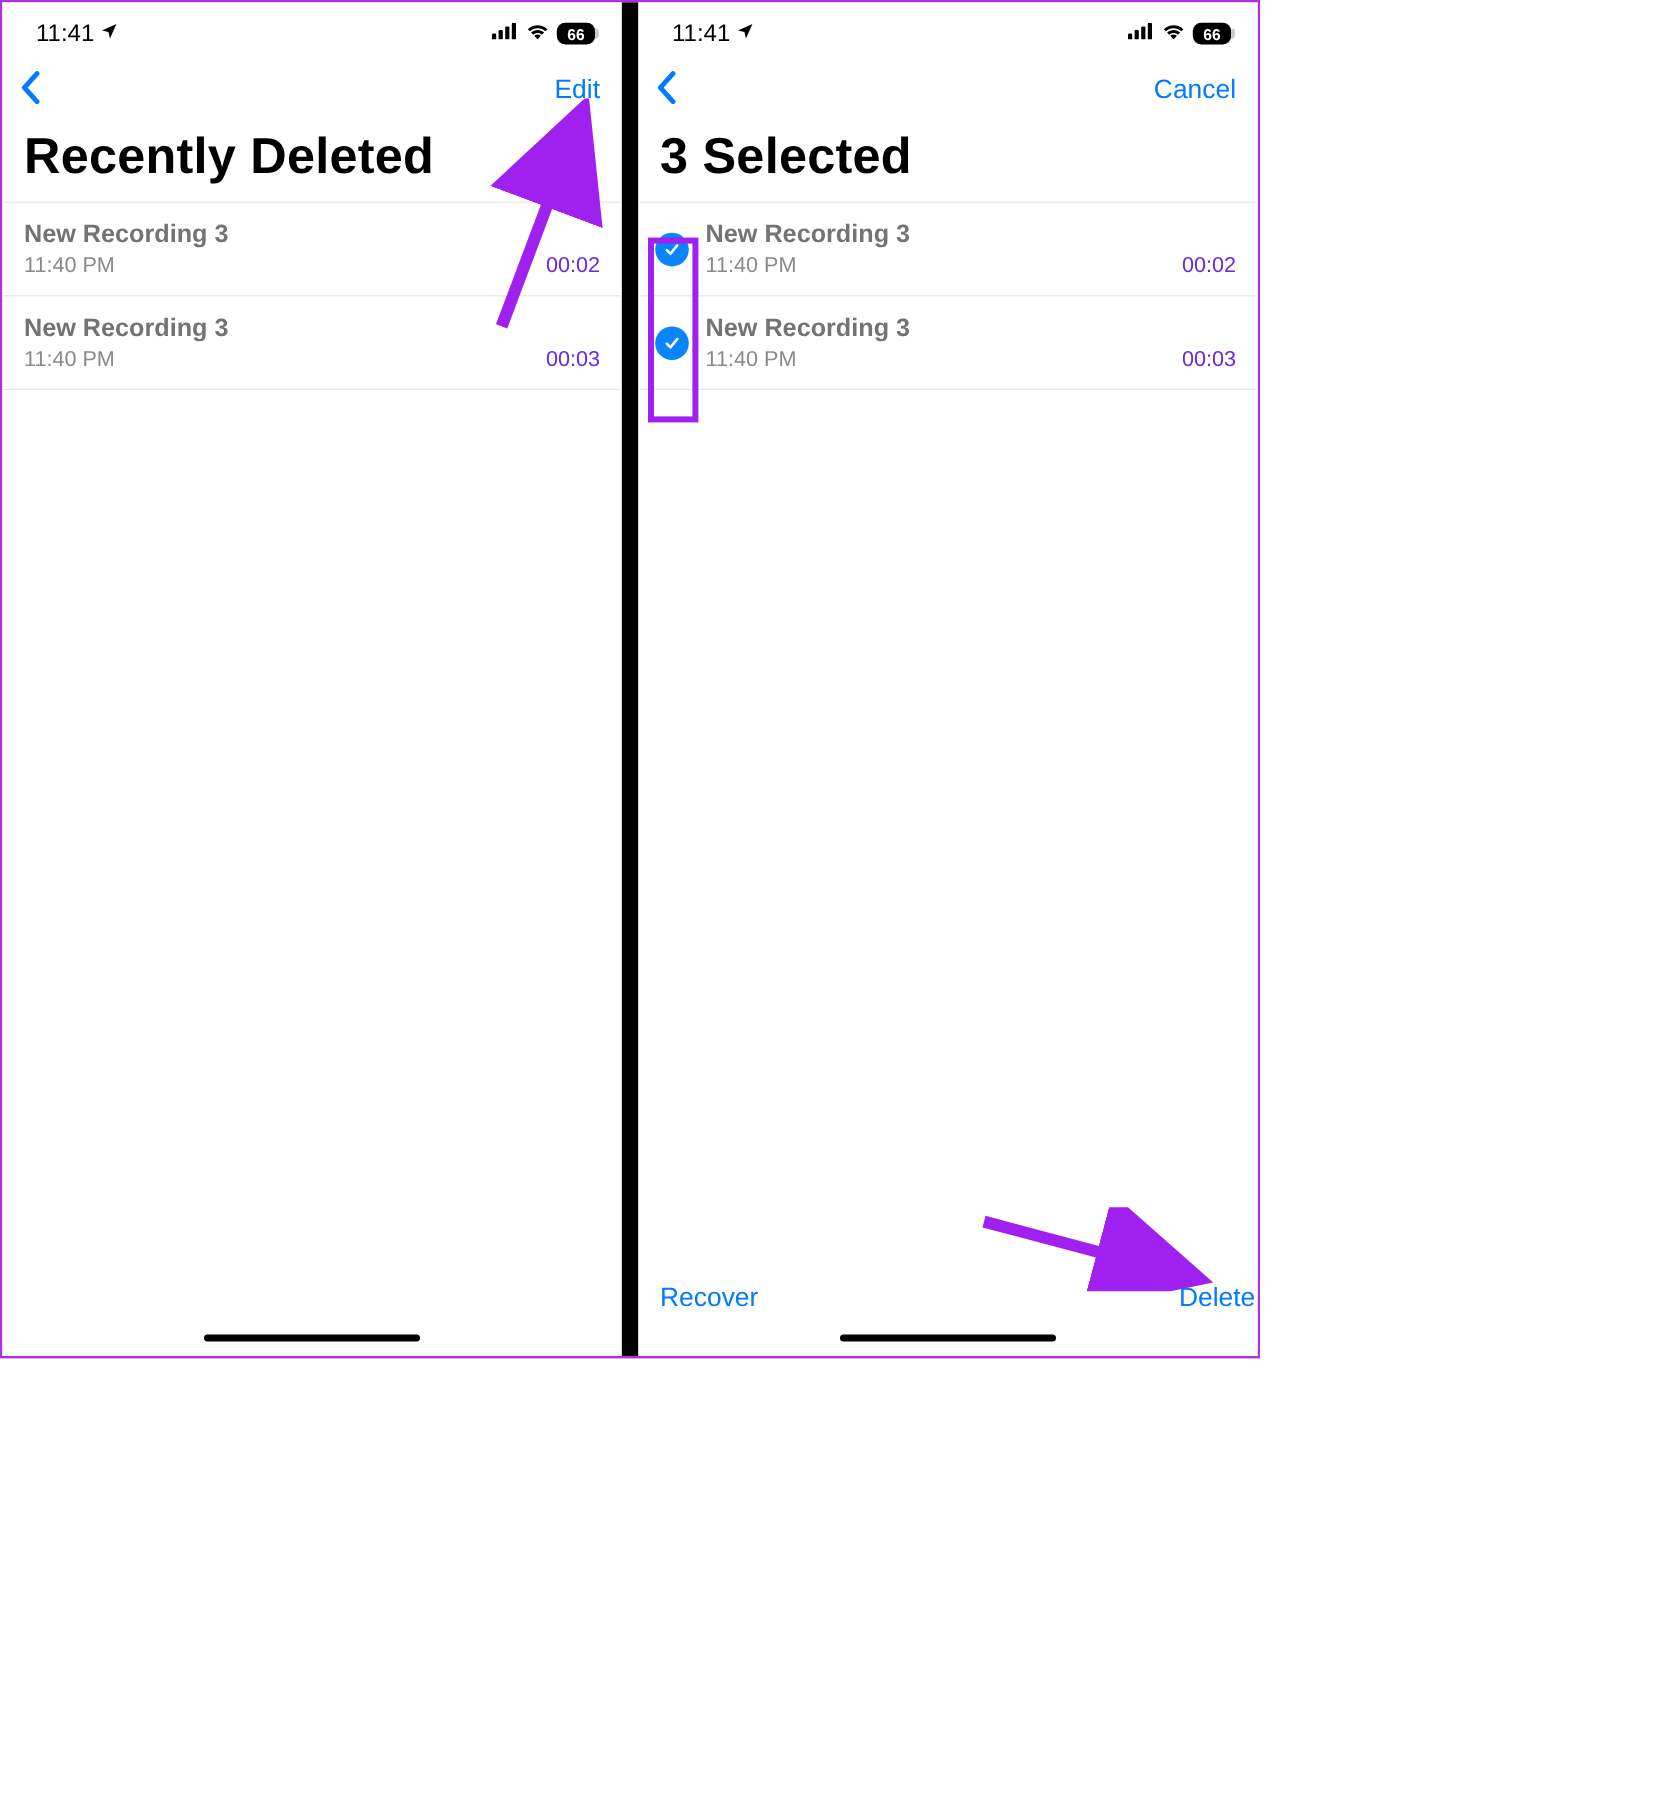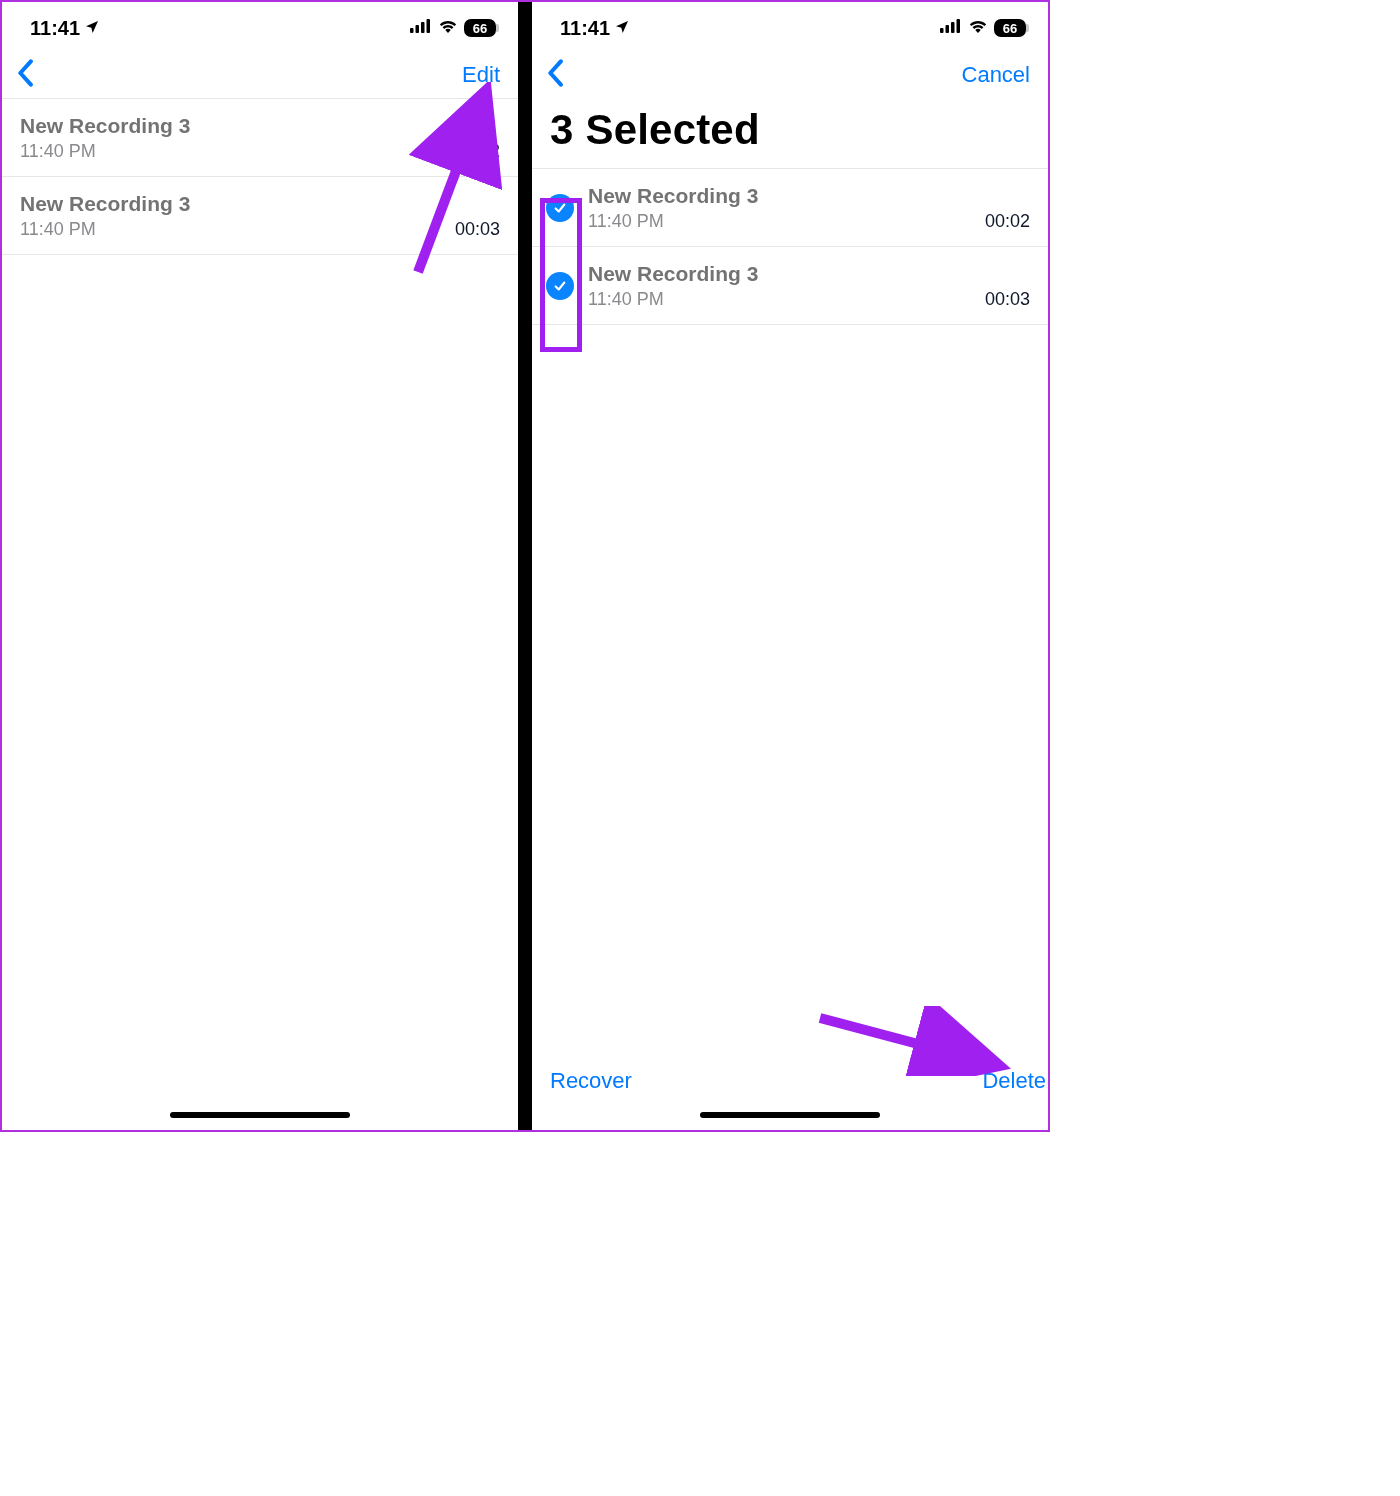--- a/index.html
+++ b/index.html
@@ -34,21 +34,21 @@
     display: flex;
     justify-content: space-between;
     align-items: center;
     padding: 10px 22px 4px 28px;
     height: 46px;
   }
   .status-left {
     display: flex;
     align-items: center;
     gap: 4px;
-    font-weight: 700;
+    font-weight: 400;
     font-size: 20px;
   }
   .status-right {
     display: flex;
     align-items: center;
     gap: 6px;
   }
   .battery {
     display: inline-flex;
     align-items: center;
@@ -139,21 +139,21 @@
     justify-content: space-between;
     align-items: baseline;
   }
   .row-time {
     font-size: 18px;
     color: #8a8a8e;
     text-align: right;
   }
   .row-dur {
     font-size: 18px;
-    color: #0f172a;
+    color: #6d28d9;
     margin-left: 27px;
   }
   
   .toolbar {
     display: flex;
     justify-content: space-between;
     align-items: center;
     padding: 10px 2px 6px 18px;
     height: 54px;
   }
@@ -226,20 +226,21 @@
 
     <div class="nav-bar">
       <span class="back-chevron">
         <svg width="18" height="28" viewBox="0 0 14 24">
             <path d="M12 2 L3 12 L12 22" stroke="#007aff" stroke-width="3.5" fill="none" stroke-linecap="round" stroke-linejoin="round"></path>
           </svg>
       </span>
       <span class="nav-action">Edit</span>
     </div>
 
+    <div class="page-title">Recently Deleted</div>
 
     <div class="list">
       <div class="row">
         <div class="row-body">
           <div class="row-title">New Recording 3</div>
           <div class="row-sub">
             <span class="row-time">11:40 PM</span>
             <span class="row-dur">00:02</span>
           </div>
         </div>

